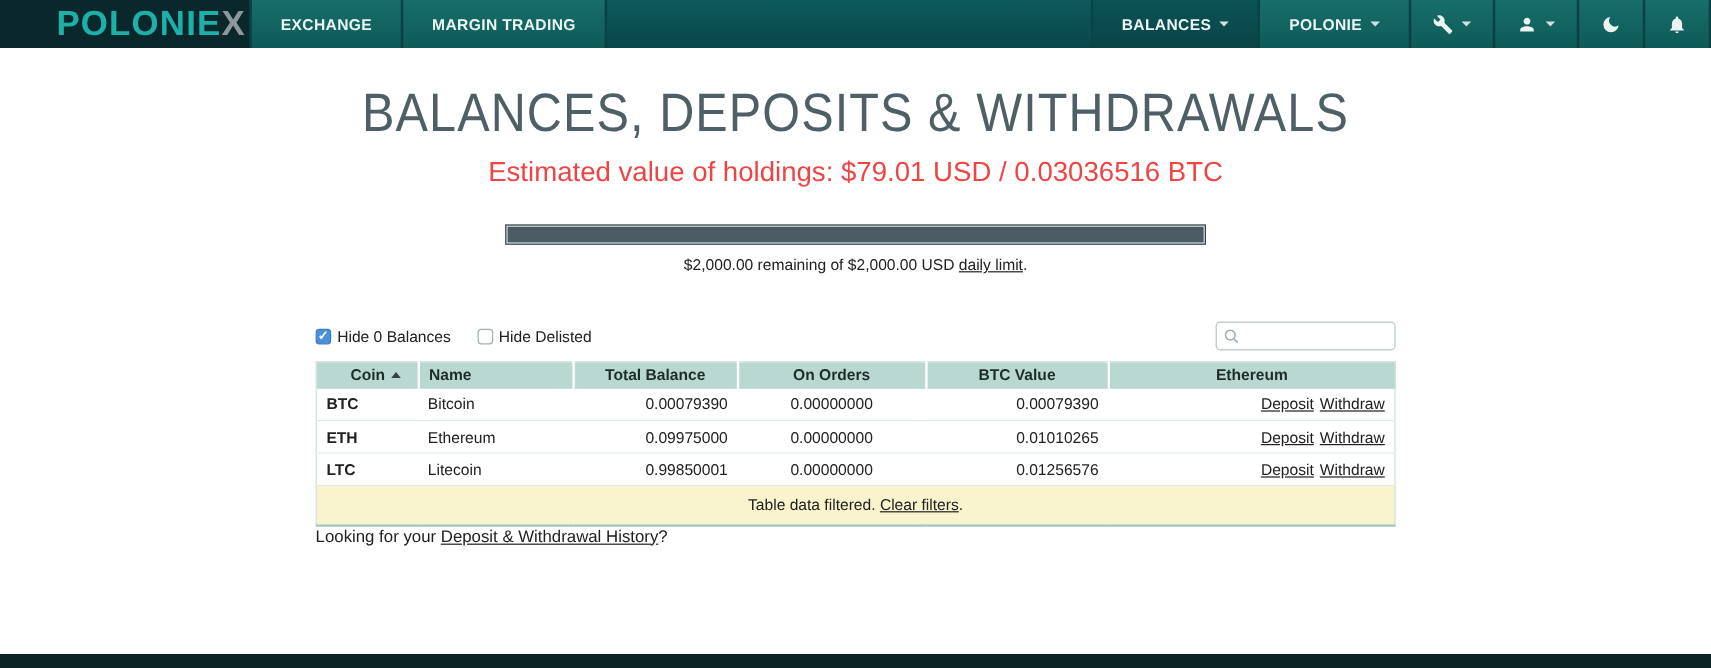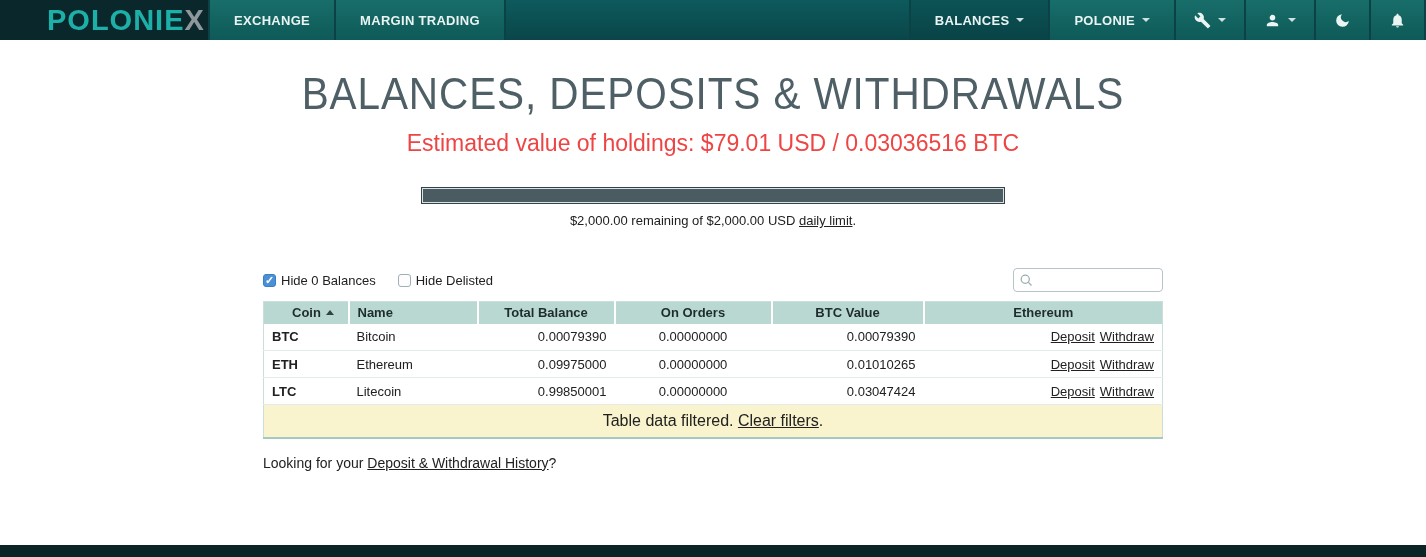--- a/index.html
+++ b/index.html
@@ -89,23 +89,23 @@
     border-bottom:5px solid #33433f;
   }
   tbody td { height:27px; padding:3px 8px; border-bottom:1px solid #e2ecea; font-size:13px; }
   td.coin { font-weight:bold; }
   td.num-right { text-align:right; }
   td.num-center { text-align:center; }
   td.actions { text-align:right; white-space:nowrap; }
   td.actions a { margin-left:5px; }
   .filtered-row td {
     background:#f9f4cd; text-align:center; height:33px; padding:6px;
-    border-bottom:2px solid #a6c8c2; font-size:16px;
-  }
-  .lookup { margin-top:16px; font-size:14px; }
+    border-bottom:2px solid #a6c8c2; font-size:13px;
+  }
+  .lookup { margin-top:0; font-size:14px; }
 
   
   footer {
     position:absolute; left:0; right:0; bottom:0; height:12px;
     background:#0b2527;
   }
 </style>
 </head>
 <body>
 
@@ -213,21 +213,21 @@
           <td class="num-right">0.09975000</td>
           <td class="num-center">0.00000000</td>
           <td class="num-right">0.01010265</td>
           <td class="actions"><a class="plain-link">Deposit</a><a class="plain-link">Withdraw</a></td>
         </tr>
         <tr>
           <td class="coin">LTC</td>
           <td>Litecoin</td>
           <td class="num-right">0.99850001</td>
           <td class="num-center">0.00000000</td>
-          <td class="num-right">0.03047424</td>
+          <td class="num-right">0.01256576</td>
           <td class="actions"><a class="plain-link">Deposit</a><a class="plain-link">Withdraw</a></td>
         </tr>
         <tr class="filtered-row">
           <td colspan="6">
             <span>Table data filtered. </span><a class="plain-link">Clear filters</a><span>.</span>
           </td>
         </tr>
       </tbody>
     </table>
 

